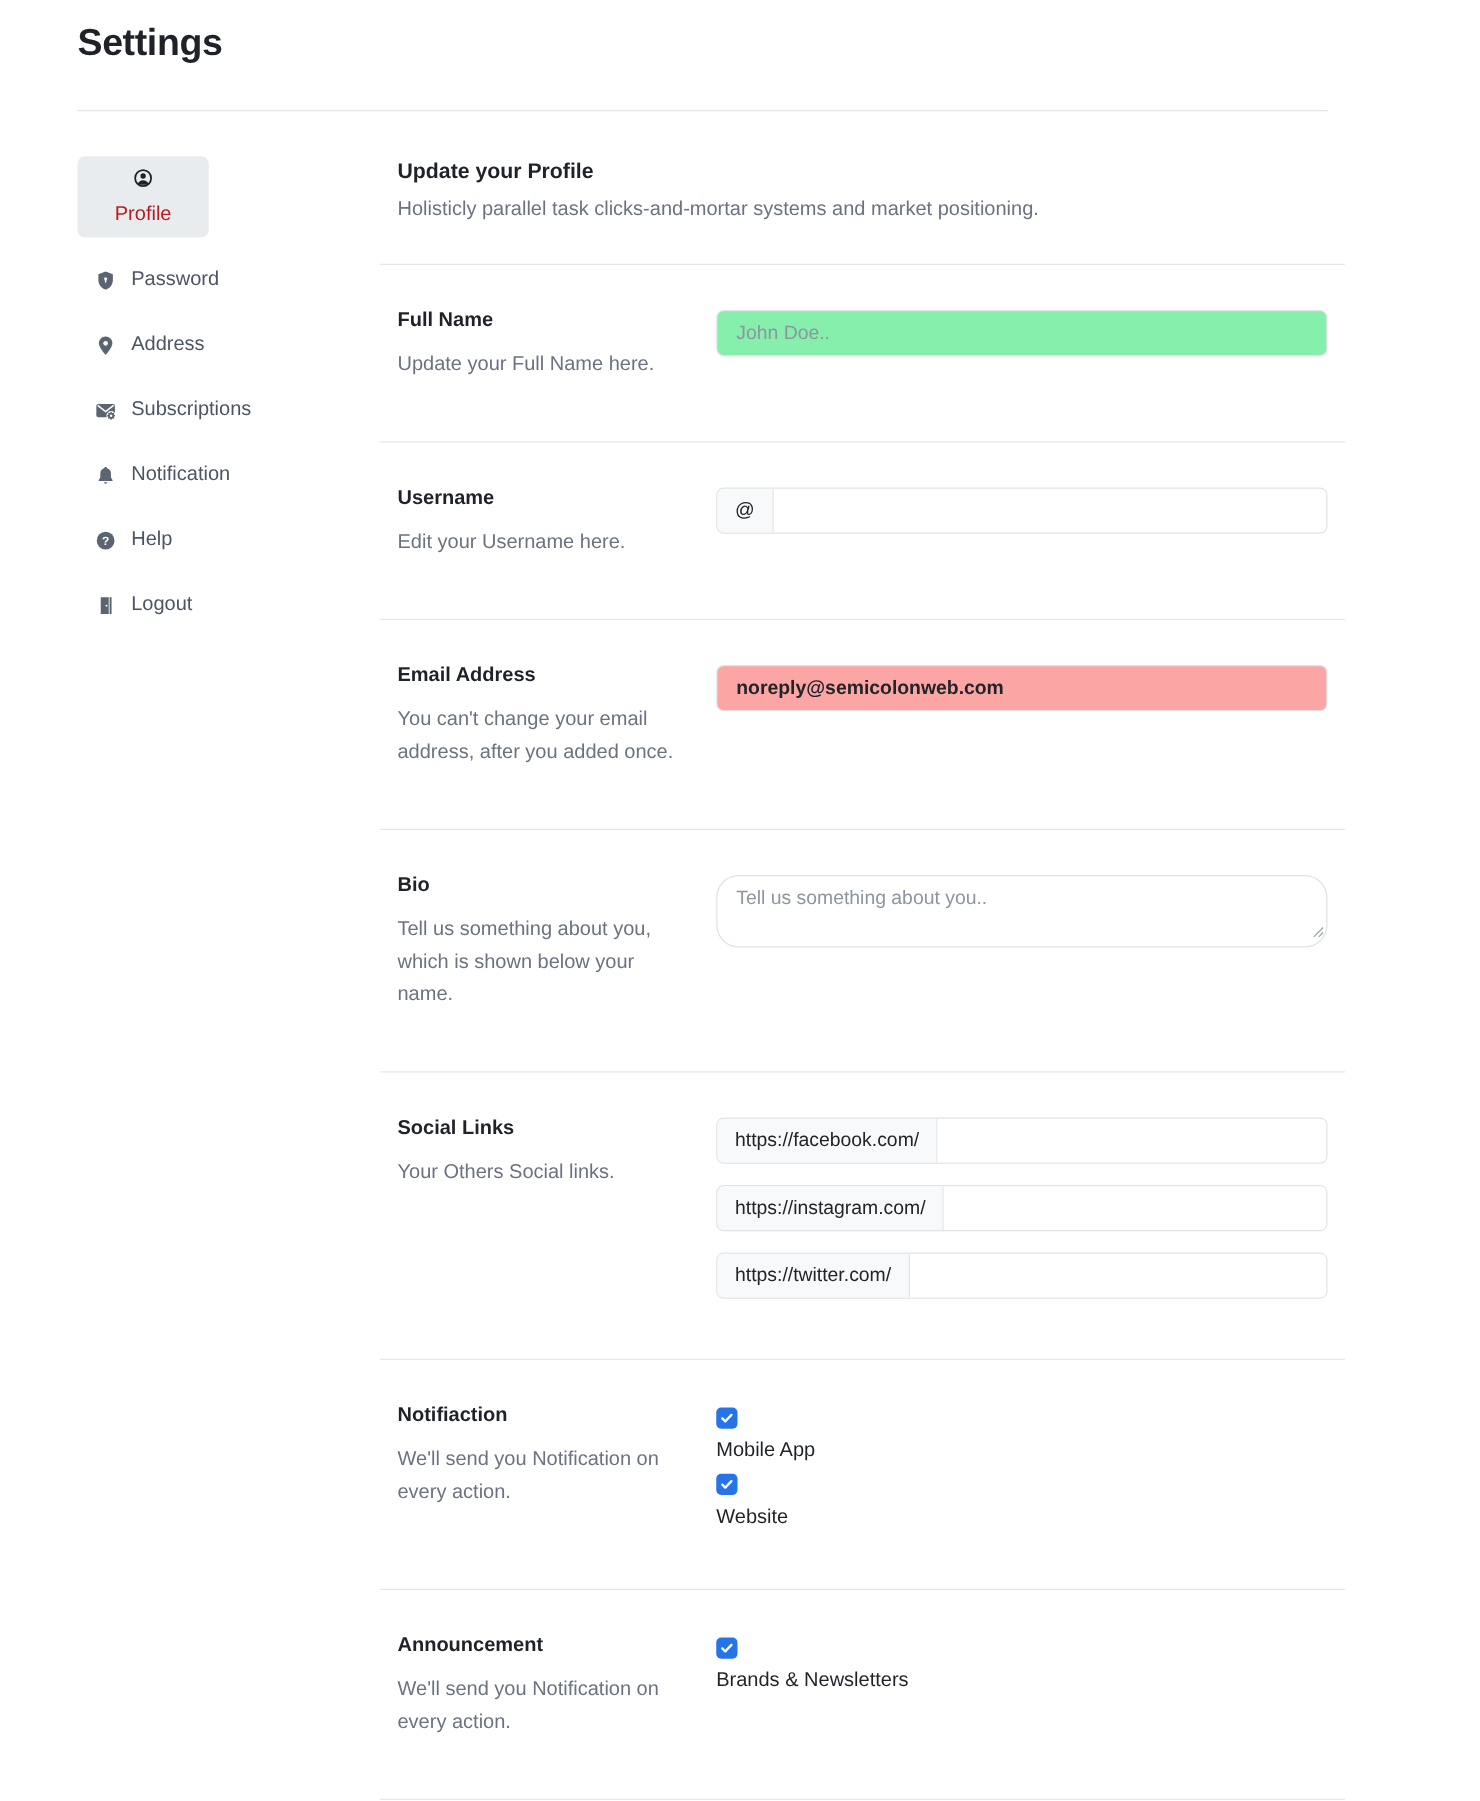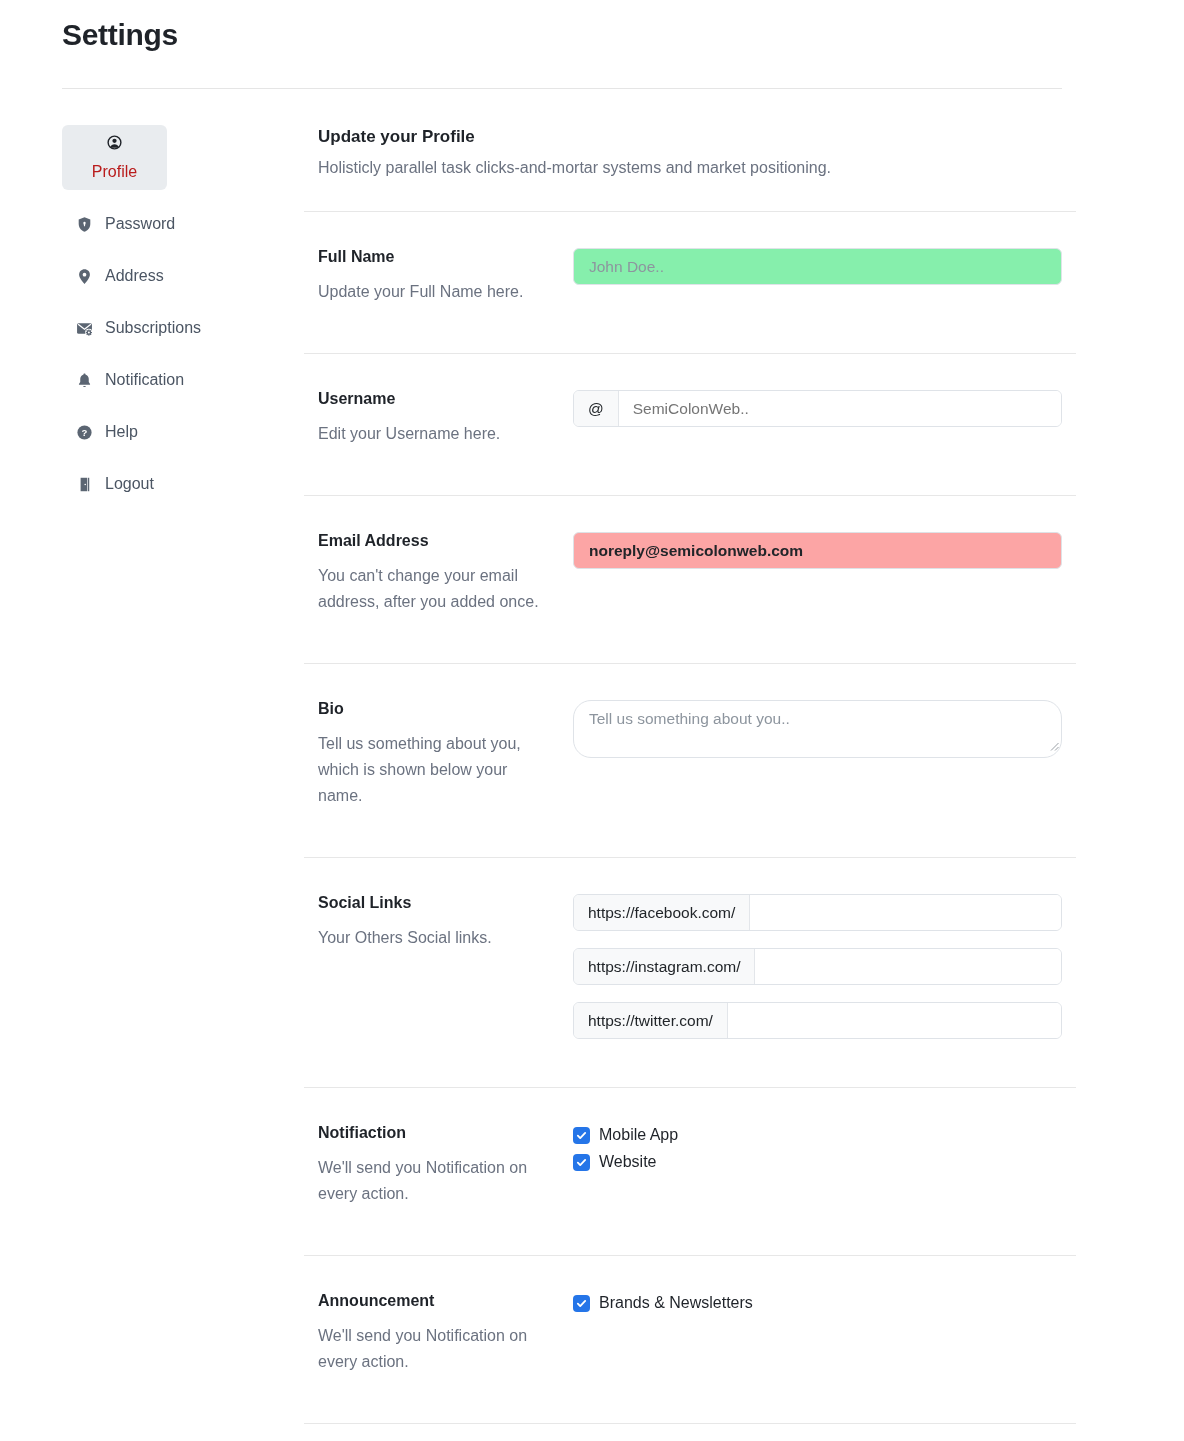--- a/index.html
+++ b/index.html
@@ -76,21 +76,21 @@
   .textarea-wrap { position:relative; width:100%; }
   textarea.bio {
     width:100%; height:58px; resize:none;
     border:1px solid #dfe3e8; border-radius:18px;
     padding:9px 15px; font-size:15.5px; color:#212529;
     font-family:"Liberation Sans", sans-serif; outline:none; display:block;
   }
   .resize-corner { position:absolute; right:3px; bottom:3px; pointer-events:none; }
 
   .check-list { display:flex; flex-direction:column; gap:9px; padding-top:2px; }
-  .check-item { display:flex; align-items:flex-end; gap:9px; cursor:pointer; }
+  .check-item { display:flex; align-items:flex-start; gap:9px; cursor:pointer;flex-direction:column; }
   .checkbox {
     width:17px; height:17px; border-radius:4px;
     background:#2575e8; display:flex; align-items:center; justify-content:center;
     flex-shrink:0;
   }
   .checkbox svg { width:11px; height:11px; display:block; }
   .check-label { font-size:16px; color:#1f2329; }
 
   .submit-row { padding:37px 0 0 14px; }
 </style>
@@ -215,21 +215,20 @@
       <div class="divider"></div>
 
       <div class="form-row">
         <div class="row-label">
           <div class="label">Username</div>
           <div class="desc">Edit your Username here.</div>
         </div>
         <div class="row-field">
           <div class="input-group">
             <span class="input-addon">@</span>
-            <input type="text" placeholder="SemiColonWeb.." style="">
           </div>
         </div>
       </div>
       <div class="divider"></div>
 
       <div class="form-row">
         <div class="row-label">
           <div class="label">Email Address</div>
           <div class="desc">You can't change your email address, after you added once.</div>
         </div>

